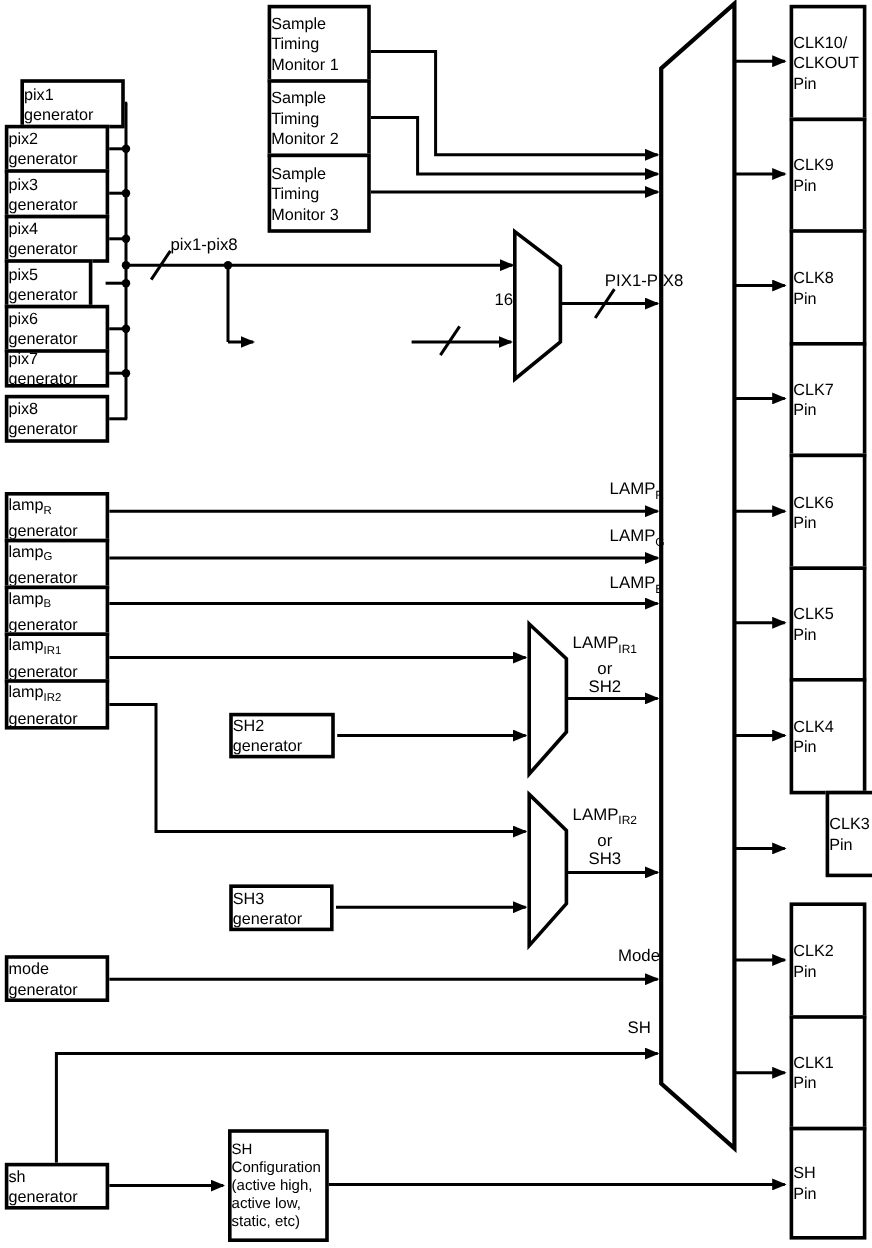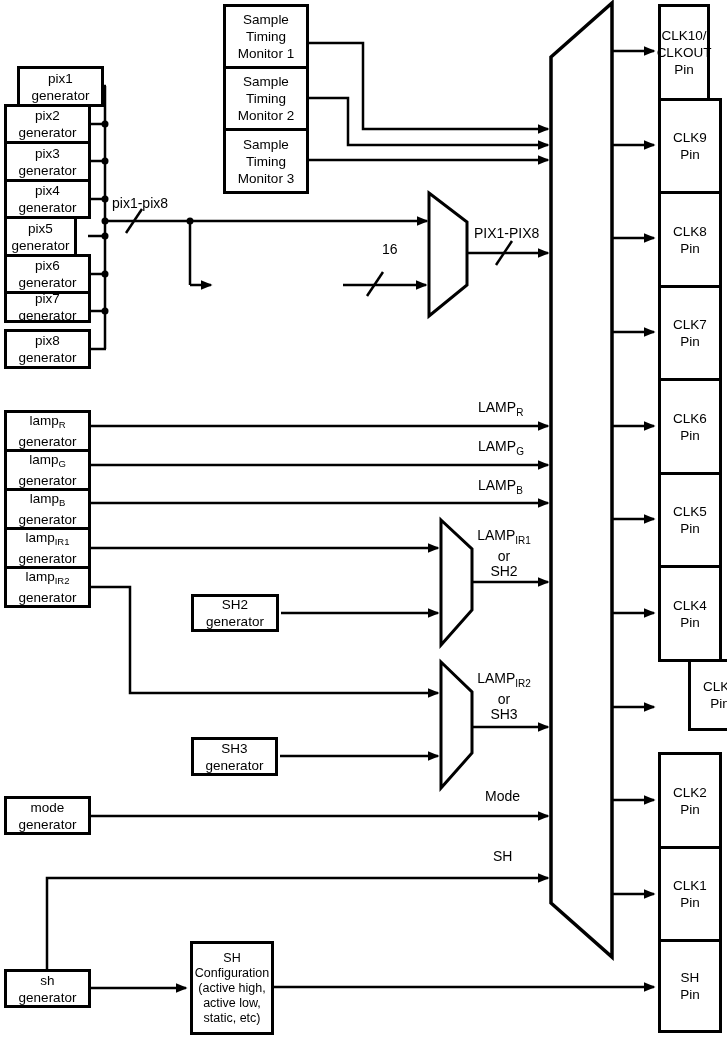--- a/index.html
+++ b/index.html
@@ -3,25 +3,25 @@
 <meta charset="utf-8">
 <style>
   html,body{margin:0;padding:0;background:#ffffff;}
   #stage{
     position:relative;width:727px;height:1040px;background:#ffffff;overflow:hidden;
     font-family:"Liberation Sans",sans-serif;color:#000;
   }
   #wires{position:absolute;left:0;top:0;z-index:1;}
   .box{
     position:absolute;z-index:2;background:#ffffff;border:3px solid #000;
-    box-sizing:border-box;display:flex;flex-direction:column;align-items:center;
+    box-sizing:border-box;display:flex;flex-direction:column;align-items:flex-start;
     justify-content:center;text-align:center;font-size:13.5px;line-height:17px;
   }
   .siglabel{
-    position:absolute;z-index:2;font-size:14px;line-height:16px;white-space:nowrap;
+    position:absolute;z-index:2;font-size:14px;line-height:16px;white-space:nowrap;margin-left:30px;
   }
   .muxlabel{
     position:absolute;z-index:2;font-size:14px;line-height:15.5px;text-align:center;
   }
   .sub{font-size:10px;vertical-align:-4px;}
   .subsm{font-size:9.5px;vertical-align:-3px;}
   .cfg{font-size:12.5px;line-height:15px;}
 </style>
 </head>
 <body>
@@ -197,21 +197,21 @@
   </div>
 
   <div class="box cfg" style="left:190px;top:941px;width:84px;height:94px">
     <div>SH</div>
     <div>Configuration</div>
     <div>(active high,</div>
     <div>active low,</div>
     <div>static, etc)</div>
   </div>
 
-  <div class="box" style="left:658px;top:4px;width:52px;height:97px">
+  <div class="box" style="left:658px;top:4px;width:64px;height:97px">
     <div>CLK10/</div>
     <div>CLKOUT</div>
     <div>Pin</div>
   </div>
   <div class="box" style="left:658px;top:98px;width:64px;height:96px">
     <div>CLK9</div>
     <div>Pin</div>
   </div>
   <div class="box" style="left:658px;top:191px;width:64px;height:97px">
     <div>CLK8</div>

